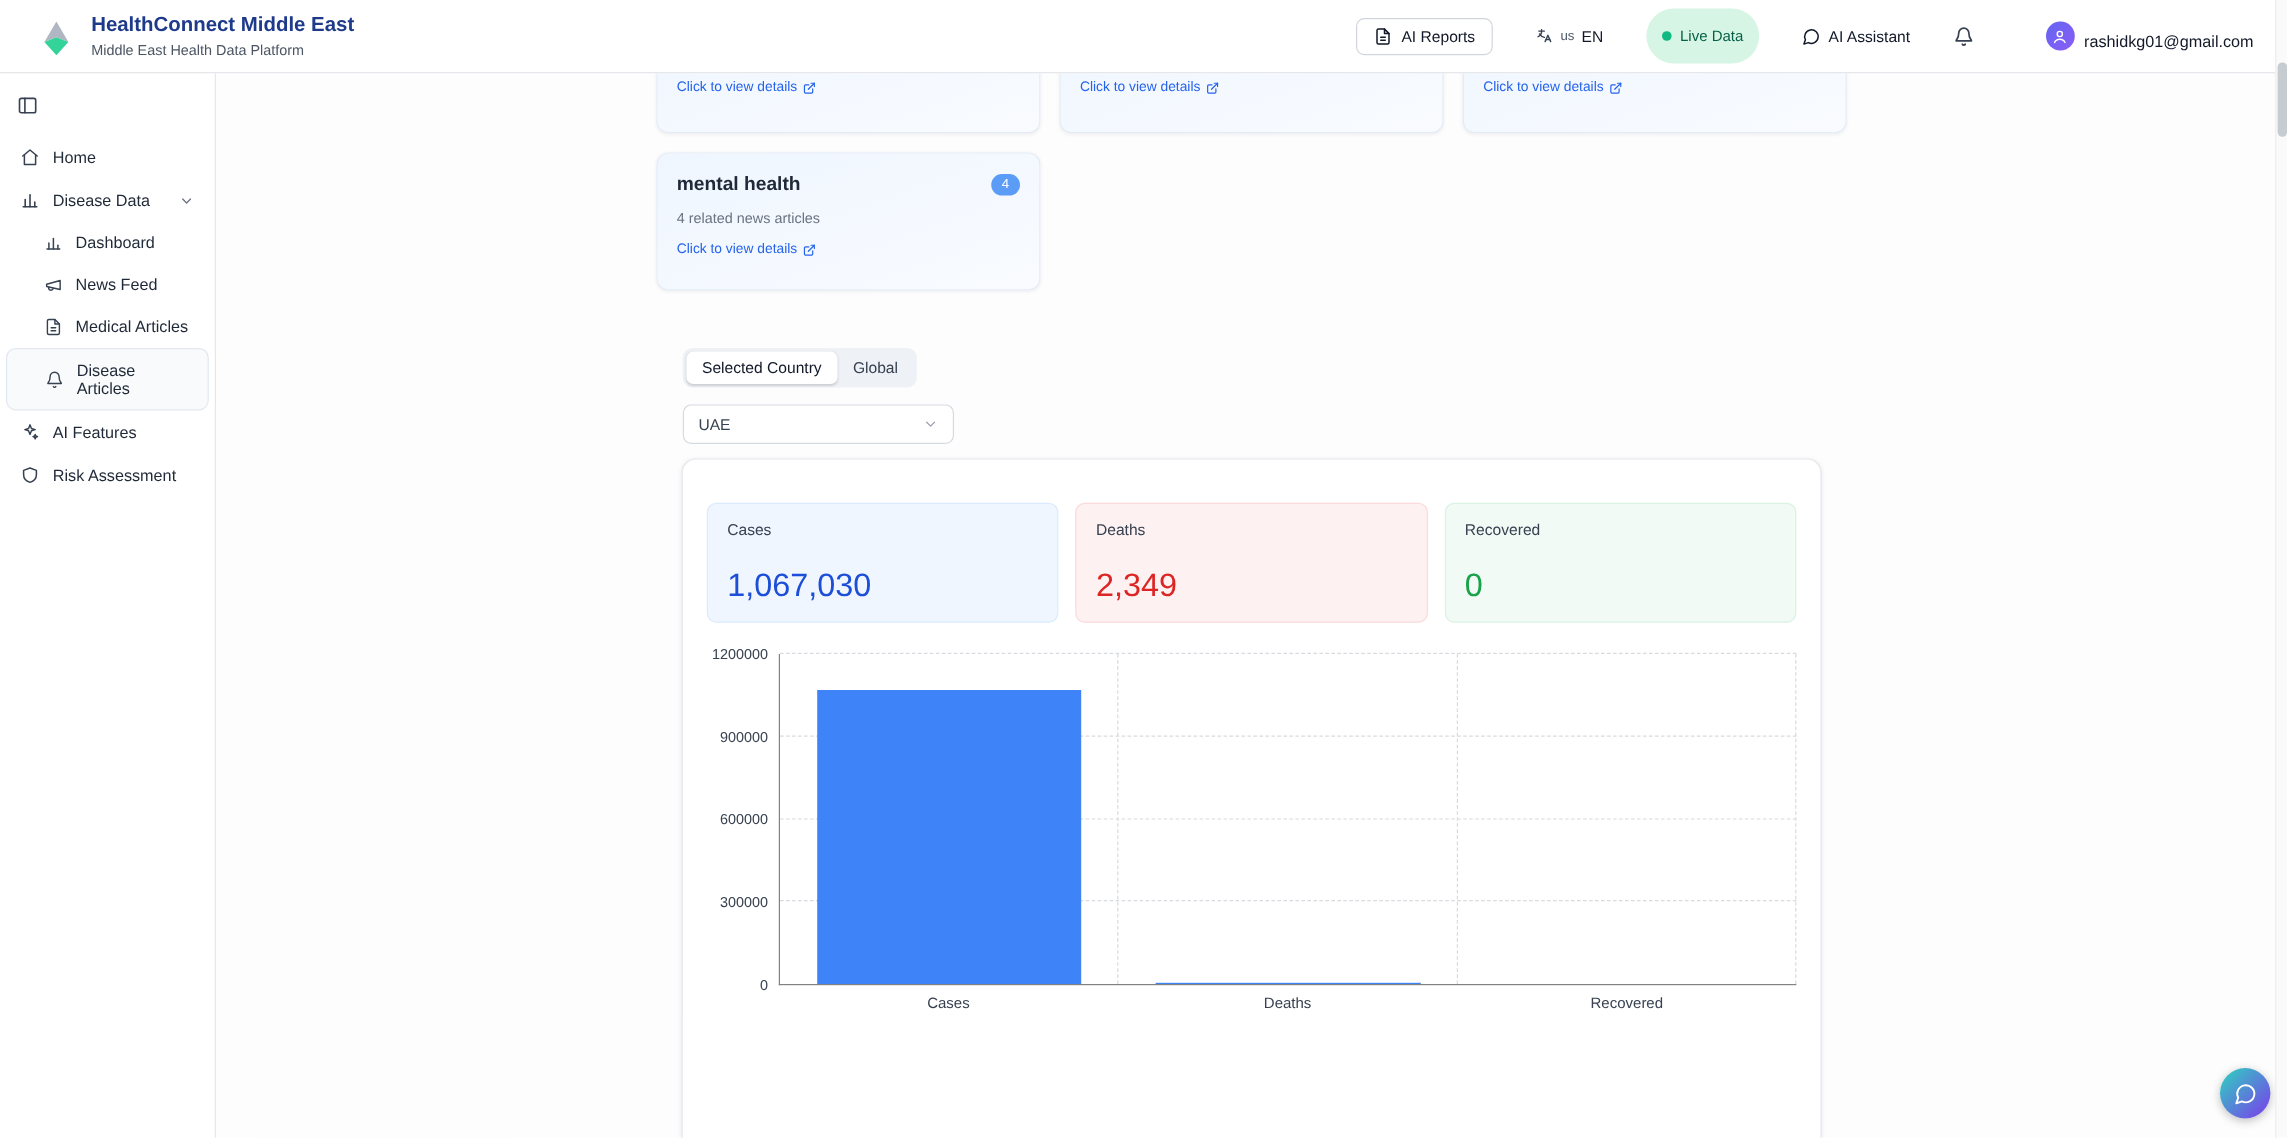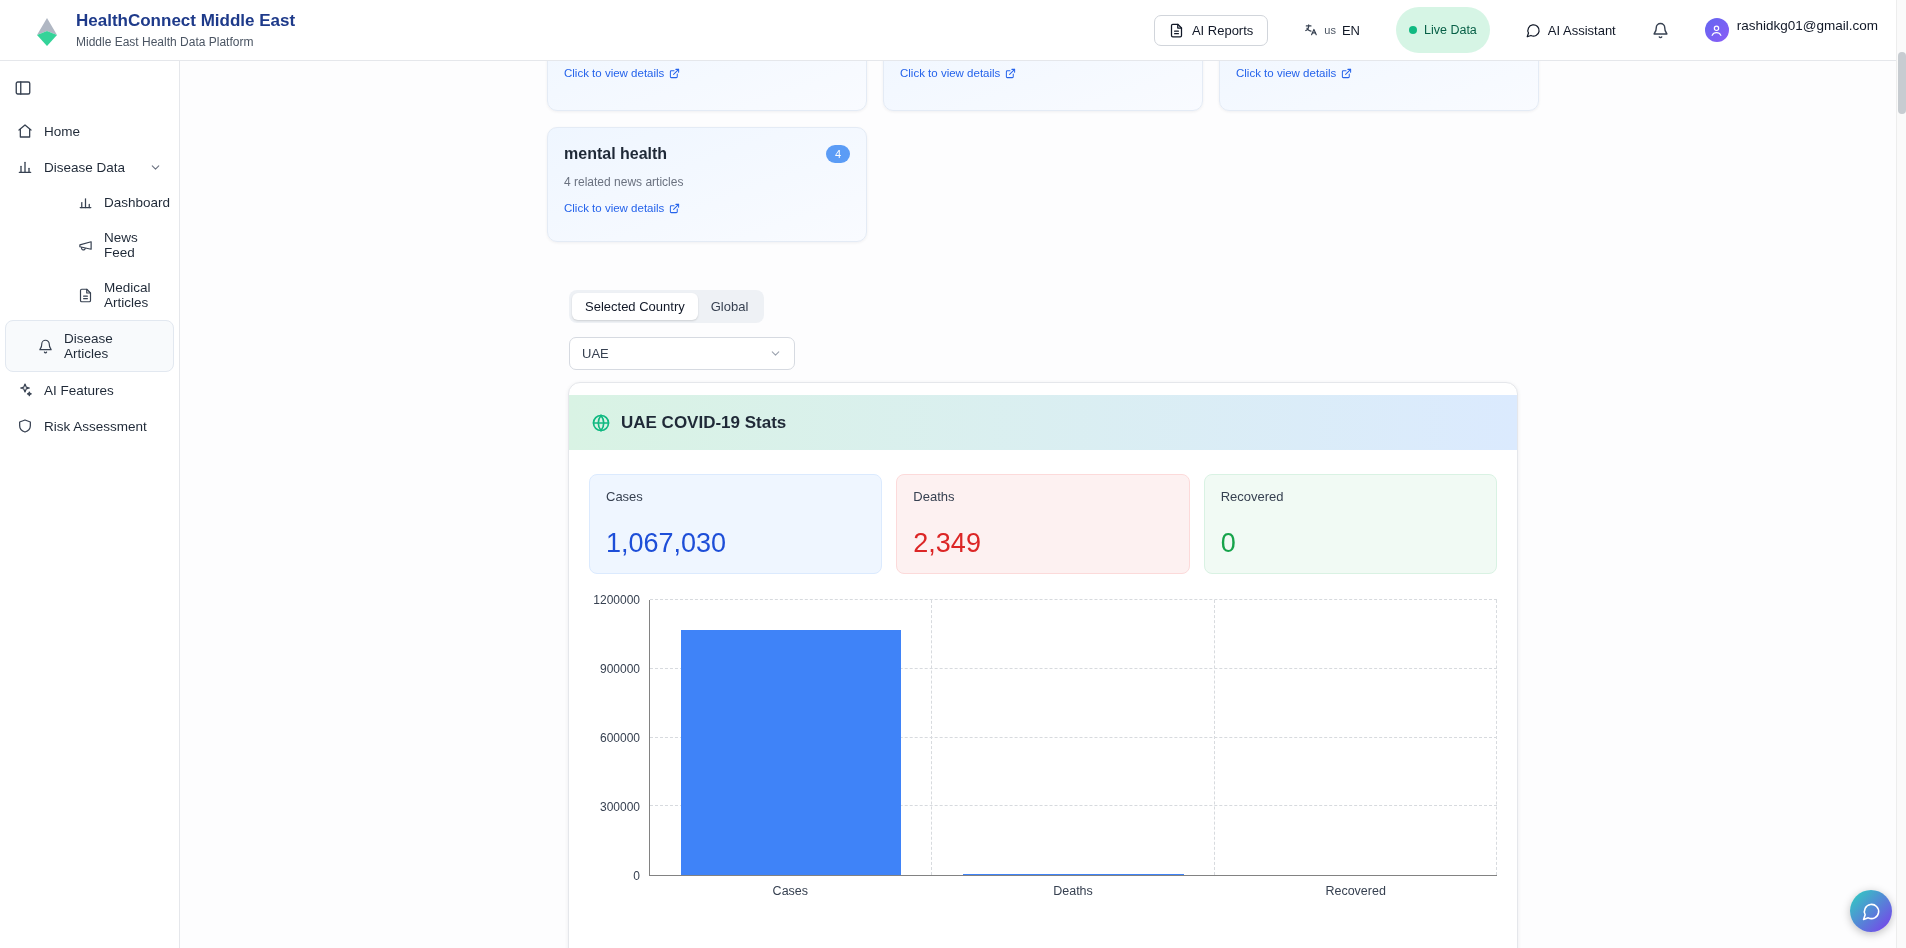--- a/index.html
+++ b/index.html
@@ -19,33 +19,33 @@
                     border-radius:7px; background:#fff; padding:7px 14px; font-size:13px;
                     color:#111827; cursor:pointer; font-family:inherit; }
   .lang { display:flex; align-items:center; gap:6px; color:#374151; cursor:pointer; }
   .lang-prefix { font-size:11px; color:#4b5563; }
   .lang-code { font-size:13px; color:#111827; }
   .live-pill { display:flex; align-items:center; gap:7px; background:#d6f5e5; color:#065f46;
                font-size:12.5px; padding:16px 13px; border-radius:999px; }
   .live-dot { width:8px; height:8px; border-radius:50%; background:#10b981; }
   .assistant { display:flex; align-items:center; gap:7px; font-size:13px; color:#111827; cursor:pointer; }
   .bell-btn { color:#374151; cursor:pointer; }
-  .user { display:flex; align-items:flex-start; gap:8px; cursor:pointer; }
+  .user { display:flex; align-items:flex-end; gap:8px; cursor:pointer;margin-left:24px; }
   .avatar { width:24px; height:24px; border-radius:50%; background:linear-gradient(135deg,#6366f1,#8b5cf6);
             display:flex; align-items:center; justify-content:center; color:#fff; }
   .user-email { font-size:13.5px; color:#111827; }
 
   
   .app { position:absolute; top:61px; left:0; right:0; bottom:0; display:flex; }
   .sidebar { width:180px; flex-shrink:0; background:#fff; border-right:1px solid #e5e7eb; padding-top:10px; }
   .collapse-btn { margin:8px 14px 16px; color:#374151; cursor:pointer; width:20px; }
   .nav-item { display:flex; align-items:center; gap:11px; padding:10px 17px; font-size:13.5px;
               color:#1f2937; cursor:pointer; }
   .nav-icon { display:flex; color:#374151; flex-shrink:0; }
-  .nav-item.sub { padding-left:37px;margin-left:41px; }
+  .nav-item.sub { padding-left:37px; }
   .nav-item.active { background:#f8fafc; border:1px solid #e2e8f0; border-radius:8px;
                      margin:0 5px; padding-left:32px; }
   .chevron { margin-left:auto; color:#6b7280; display:flex; }
 
   .main { flex:1; background:#fdfdfe; position:relative; overflow:hidden; }
   .content { width:992px; margin:0 auto; }
 
   
   .cards-grid { display:grid; grid-template-columns:repeat(3,1fr); gap:16px; margin-top:-55px; }
   .partial-card, .topic-card { background:linear-gradient(160deg,#eff6ff,#f9fbff);
@@ -358,31 +358,20 @@
       <div class="select">
         <span>UAE</span>
         <span class="sel-chevron">
           <svg width="13" height="13" viewBox="0 0 24 24" fill="none" stroke="currentColor" stroke-width="2" stroke-linecap="round" stroke-linejoin="round">
               <path d="m6 9 6 6 6-6"></path>
             </svg>
         </span>
       </div>
 
       <section class="stats-panel">
-        <div class="panel-header">
-          <span>
-            <svg width="20" height="20" viewBox="0 0 24 24" fill="none" stroke="#10b981" stroke-width="2" stroke-linecap="round" stroke-linejoin="round">
-                <circle cx="12" cy="12" r="9"></circle>
-                <path d="M3 12h18"></path>
-                <path d="M12 3a14 14 0 0 1 0 18"></path>
-                <path d="M12 3a14 14 0 0 0 0 18"></path>
-              </svg>
-          </span>
-          <h2 class="panel-title">UAE COVID-19 Stats</h2>
-        </div>
 
         <div class="panel-body">
           <div class="stats-row">
             <div class="stat-card" style="background: rgb(239, 246, 255); border-color: rgb(219, 234, 254);">
               <div class="stat-label">Cases</div>
               <div class="stat-value" style="color: rgb(29, 78, 216);">1,067,030</div>
             </div>
             <div class="stat-card" style="background: rgb(253, 241, 241); border-color: rgb(252, 218, 218);">
               <div class="stat-label">Deaths</div>
               <div class="stat-value" style="color: rgb(220, 38, 38);">2,349</div>

